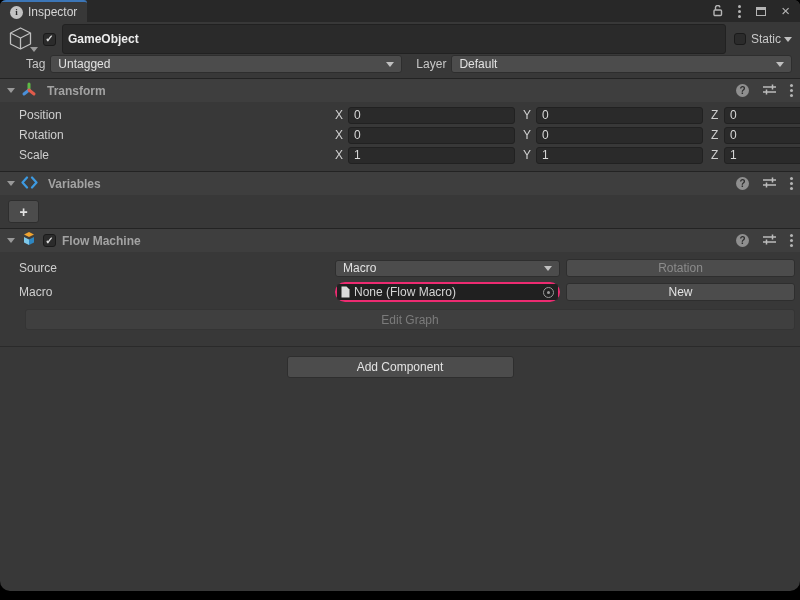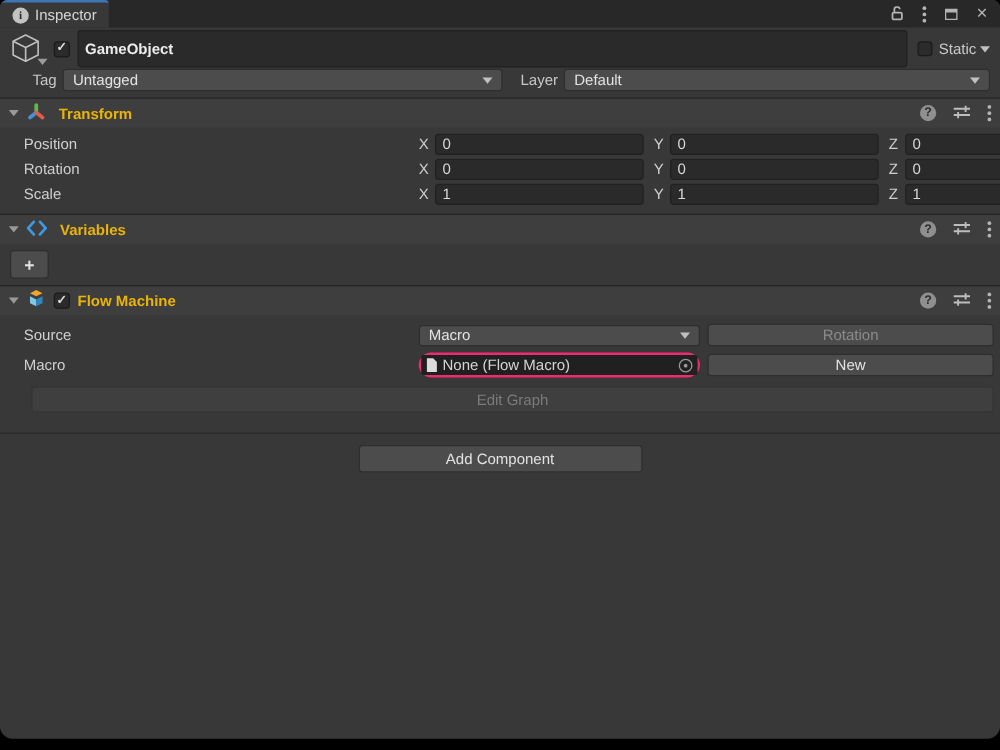--- a/index.html
+++ b/index.html
@@ -54,21 +54,21 @@
   .go-row-b { display:flex; align-items:center; height:20px; padding-left:20px; }
   .tl-label { color:#c8c8c8; margin-right:5px; }
   .tag-dd { width:352px; height:18px; margin-right:14px; }
   .layer-dd { flex:1; height:18px; }
 
   
   .comp-header { height:24px; background:#3e3e3e; border-top:1px solid #232323;
                  display:flex; align-items:center; padding:0 7px; gap:6px; }
   .foldout { width:0; height:0; border-left:4px solid transparent; border-right:4px solid transparent;
              border-top:5px solid #999; flex:none; }
-  .comp-title { font-weight:bold; color:#eab308; margin-left:4px; }
+  .comp-title { font-weight:bold; color:#a3a3a3; margin-left:4px; }
   .hdr-icons { margin-left:auto; display:flex; align-items:center; gap:13px; }
   .help-icon { width:13px; height:13px; border-radius:50%; background:#8f8f8f; color:#2e2e2e;
                font-size:10px; font-weight:bold; display:flex; align-items:center; justify-content:center; }
 
   .t-body { padding:3px 5px 6px 5px; }
   .t-row { display:flex; align-items:center; height:20px; }
   .t-label { flex:0 0 330px; padding-left:14px; color:#cfcfcf; }
   .t-fields { flex:1; display:flex; gap:8px; }
   .axis-group { flex:1; display:flex; align-items:center; min-width:0; }
   .axis-letter { width:9px; margin-right:4px; color:#cfcfcf; flex:none; }

